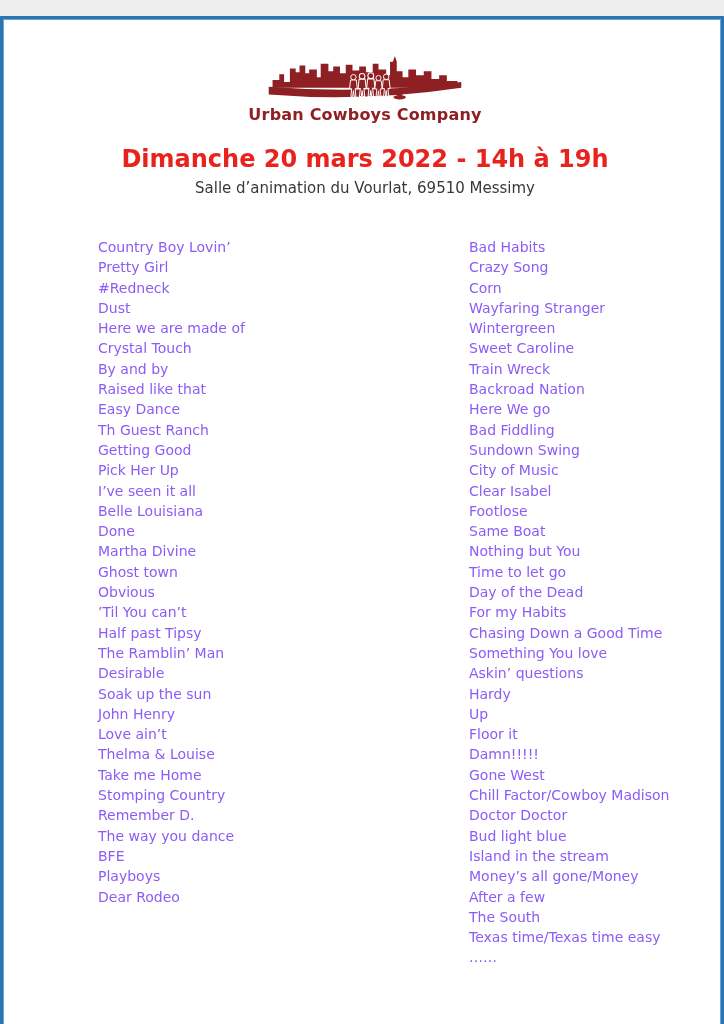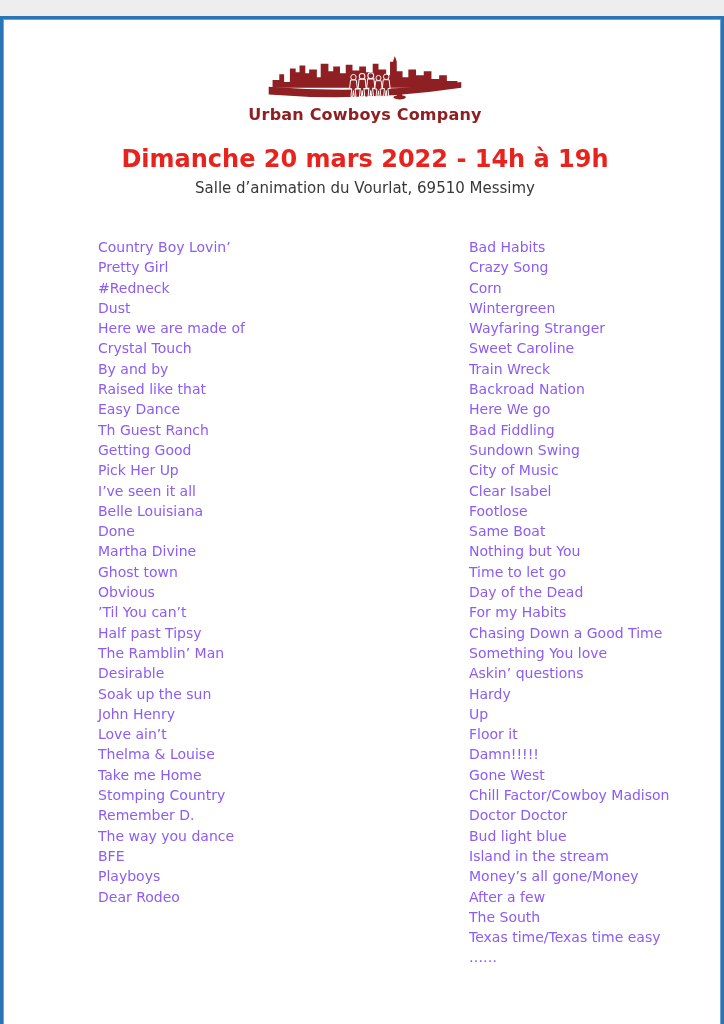--- a/index.html
+++ b/index.html
@@ -137,22 +137,22 @@
       <div class="song">The way you dance</div>
       <div class="song">BFE</div>
       <div class="song">Playboys</div>
       <div class="song">Dear Rodeo</div>
     </div>
 
   <div class="setlist-col col-right">
       <div class="song">Bad Habits</div>
       <div class="song">Crazy Song</div>
       <div class="song">Corn</div>
+      <div class="song">Wayfaring Stranger</div>
       <div class="song">Wintergreen</div>
-      <div class="song">Wayfaring Stranger</div>
       <div class="song">Sweet Caroline</div>
       <div class="song">Train Wreck</div>
       <div class="song">Backroad Nation</div>
       <div class="song">Here We go</div>
       <div class="song">Bad Fiddling</div>
       <div class="song">Sundown Swing</div>
       <div class="song">City of Music</div>
       <div class="song">Clear Isabel</div>
       <div class="song">Footlose</div>
       <div class="song">Same Boat</div>

